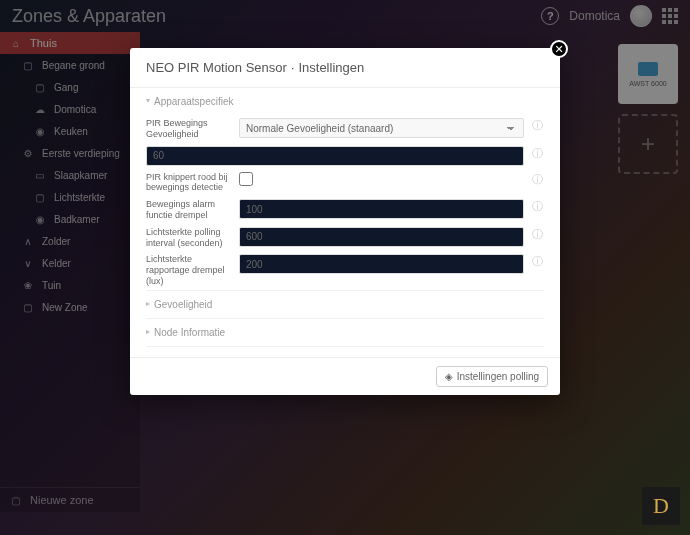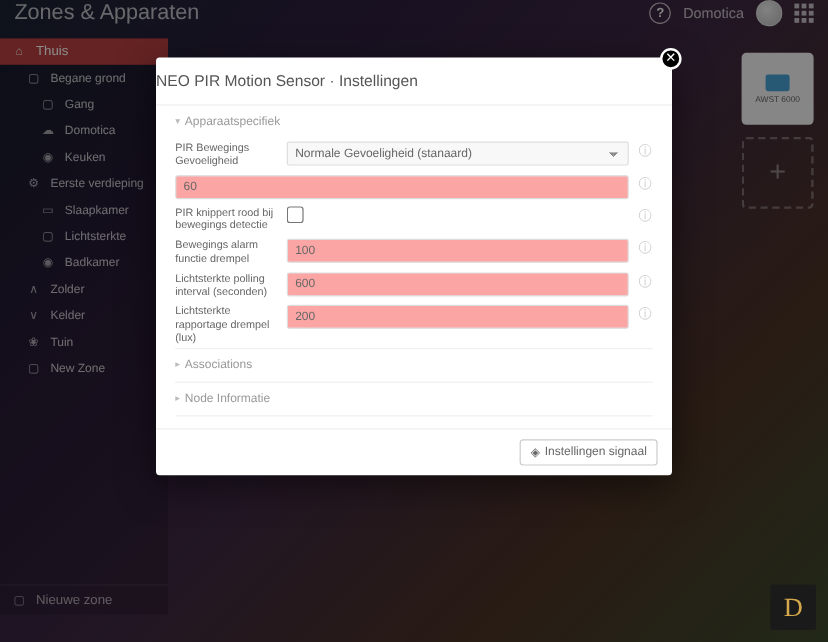--- a/index.html
+++ b/index.html
@@ -1,17 +1,17 @@
 <!DOCTYPE html>
 <html><head>
 <meta charset="utf-8">
 <style>
 *{box-sizing:border-box;margin:0;padding:0;font-family:-apple-system,BlinkMacSystemFont,"Segoe UI",Arial,sans-serif}
 body{width:690px;height:535px;overflow:hidden;background:linear-gradient(135deg,#1a2332 0%,#2d1f3d 25%,#3d2842 50%,#4a3225 75%,#3d4a2d 100%);position:relative}
-.topbar{height:32px;display:flex;align-items:flex-start;padding:0 12px;color:rgba(255,255,255,.7)}
+.topbar{height:32px;display:flex;align-items:center;padding:0 12px;color:rgba(255,255,255,.7)}
 .topbar-title{font-size:18px;font-weight:300;flex:1}
 .topbar-right{display:flex;align-items:center;gap:10px}
 .help-icon{width:18px;height:18px;border:1.5px solid rgba(255,255,255,.7);border-radius:50%;display:flex;align-items:center;justify-content:center;font-size:11px;color:rgba(255,255,255,.9);font-weight:bold}
 .user-name{font-size:12px}
 .avatar{width:22px;height:22px;border-radius:50%;background:radial-gradient(circle at 40% 35%,#eee 0%,#bbb 100%);border:1px solid rgba(255,255,255,.3)}
 .grid-icon{display:grid;grid-template-columns:repeat(3,4px);grid-template-rows:repeat(3,4px);gap:2px}
 .grid-icon span{background:rgba(255,255,255,.7);width:4px;height:4px}
 .sidebar{position:absolute;left:0;top:32px;width:140px;height:480px;background:rgba(0,0,0,.15)}
 .sb-item{display:flex;align-items:center;padding:5px 10px;color:rgba(255,255,255,.75);font-size:11px;cursor:pointer;gap:8px}
 .sb-item.active{background:#b84040;color:#fff}
@@ -19,29 +19,29 @@
 .sb-item.sub2{padding-left:34px;font-size:10px}
 .sb-icon{width:12px;height:12px;opacity:.8;display:inline-flex;align-items:center;justify-content:center;font-size:10px}
 .footer-item{position:absolute;bottom:0;left:0;width:140px;padding:6px 10px;color:rgba(255,255,255,.6);font-size:11px;display:flex;align-items:center;gap:8px;border-top:1px solid rgba(255,255,255,.1)}
 .content{position:absolute;left:140px;top:32px;right:0;bottom:20px;padding:10px}
 .device-tile{position:absolute;right:12px;top:12px;width:60px;height:60px;background:rgba(255,255,255,.95);border-radius:4px;display:flex;flex-direction:column;align-items:center;justify-content:center;gap:4px;font-size:7px;color:#666}
 .device-tile .dev-icon{width:20px;height:14px;background:#4aa3d4;border-radius:2px}
 .add-tile{position:absolute;right:12px;top:82px;width:60px;height:60px;border:2px dashed rgba(255,255,255,.3);border-radius:4px;display:flex;align-items:center;justify-content:center;color:rgba(255,255,255,.4);font-size:24px;font-weight:300}
 .modal-overlay{position:absolute;inset:0;background:rgba(0,0,0,.45);display:flex;align-items:flex-start;justify-content:center;padding-top:48px}
 .modal{width:430px;max-height:430px;background:#fff;border-radius:3px;box-shadow:0 8px 30px rgba(0,0,0,.5);display:flex;flex-direction:column;position:relative}
 .modal-close{position:absolute;right:-8px;top:-8px;width:18px;height:18px;background:#000;border-radius:50%;border:2px solid #fff;color:#fff;display:flex;align-items:center;justify-content:center;font-size:11px;cursor:pointer;line-height:1}
-.modal-header{padding:12px 0;font-size:13px;color:#555;border-bottom:1px solid #eee}
+.modal-header{padding:12px 16px;font-size:13px;color:#555;border-bottom:1px solid #eee}
 .modal-body{flex:1;overflow-y:auto;padding:0 16px 10px}
 .section{border-bottom:1px solid #f0f0f0}
 .section-head{padding:8px 0;font-size:10px;color:#999;cursor:pointer;display:flex;align-items:flex-start;gap:4px}
 .section-head::before{content:"▸";font-size:8px;color:#bbb}
 .section.open .section-head::before{content:"▾"}
 .field{display:flex;padding:3px 0;gap:8px}
 .field-label{width:85px;font-size:9px;color:#666;line-height:1.2}
-.field-input{flex:1;height:20px;border:1px solid #ddd;border-radius:2px;padding:0 6px;font-size:10px;color:#666;background:#fca5a5}
+.field-input{flex:1;height:20px;border:1px solid #ddd;border-radius:2px;padding:0 6px;font-size:10px;color:#666;background:#0f172a}
 select.field-input{background:#f8f8f8;appearance:none;padding-right:18px;background-image:linear-gradient(45deg,transparent 50%,#888 50%),linear-gradient(135deg,#888 50%,transparent 50%);background-position:calc(100% - 12px) 8px,calc(100% - 8px) 8px;background-size:4px 4px,4px 4px;background-repeat:no-repeat}
 .field-check{width:14px;height:14px}
 .field-info{width:12px;font-size:11px;color:#ccc}
 .modal-footer{padding:8px 12px;border-top:1px solid #eee;display:flex;justify-content:flex-end}
 .save-btn{background:#fff;border:1px solid #ccc;border-radius:3px;padding:4px 8px;font-size:10px;color:#666;cursor:pointer;display:flex;align-items:center;gap:4px}
 .badge{position:absolute;right:10px;bottom:10px;width:38px;height:38px;background:#1a1a1a;display:flex;align-items:center;justify-content:center;color:#d4a84b;font-size:22px;font-weight:500;font-family:Georgia,serif;border-radius:2px}
 </style>
 </head>
 <body>
 
@@ -169,31 +169,31 @@
           <div class="field-info">ⓘ</div>
         </div>
         <div class="field">
           <div class="field-label">Lichtsterkte rapportage drempel (lux)</div>
           <input class="field-input" value="200" style="">
           <div class="field-info">ⓘ</div>
         </div>
       </div>
       <div class="section">
           <div class="section-head">
-            <span>Associations</span>
+            <span>Gevoeligheid</span>
           </div>
         </div>
       <div class="section">
           <div class="section-head">
             <span>Node Informatie</span>
           </div>
         </div>
     </div>
     <div class="modal-footer">
       <button class="save-btn">
         <span>◈</span>
-        <span>Instellingen signaal</span>
+        <span>Instellingen polling</span>
       </button>
     </div>
   </div>
 </div>
 
 <div class="badge">D</div>
 
 </body></html>

